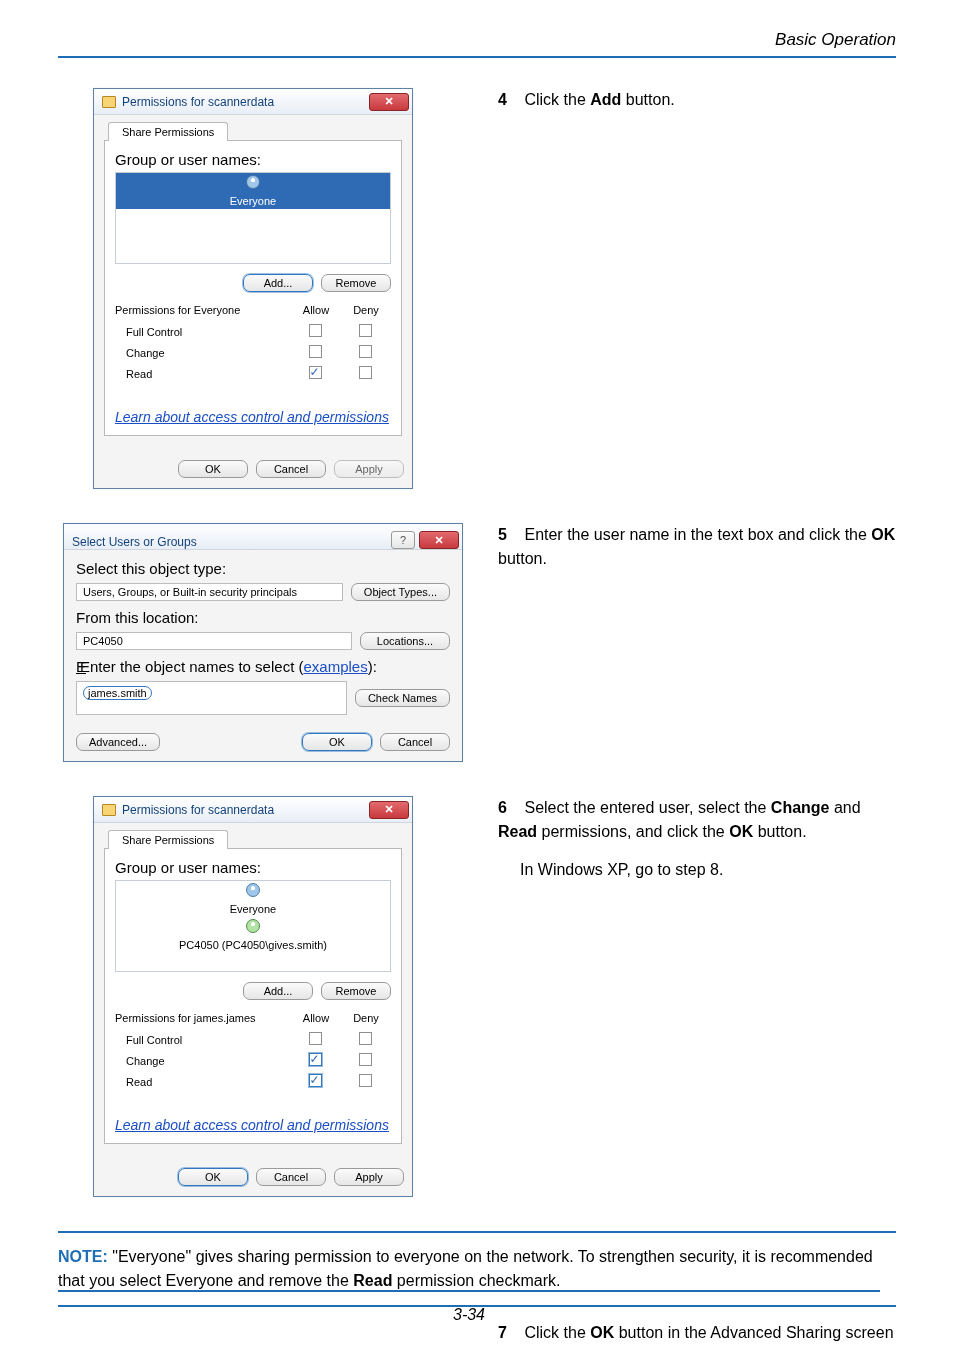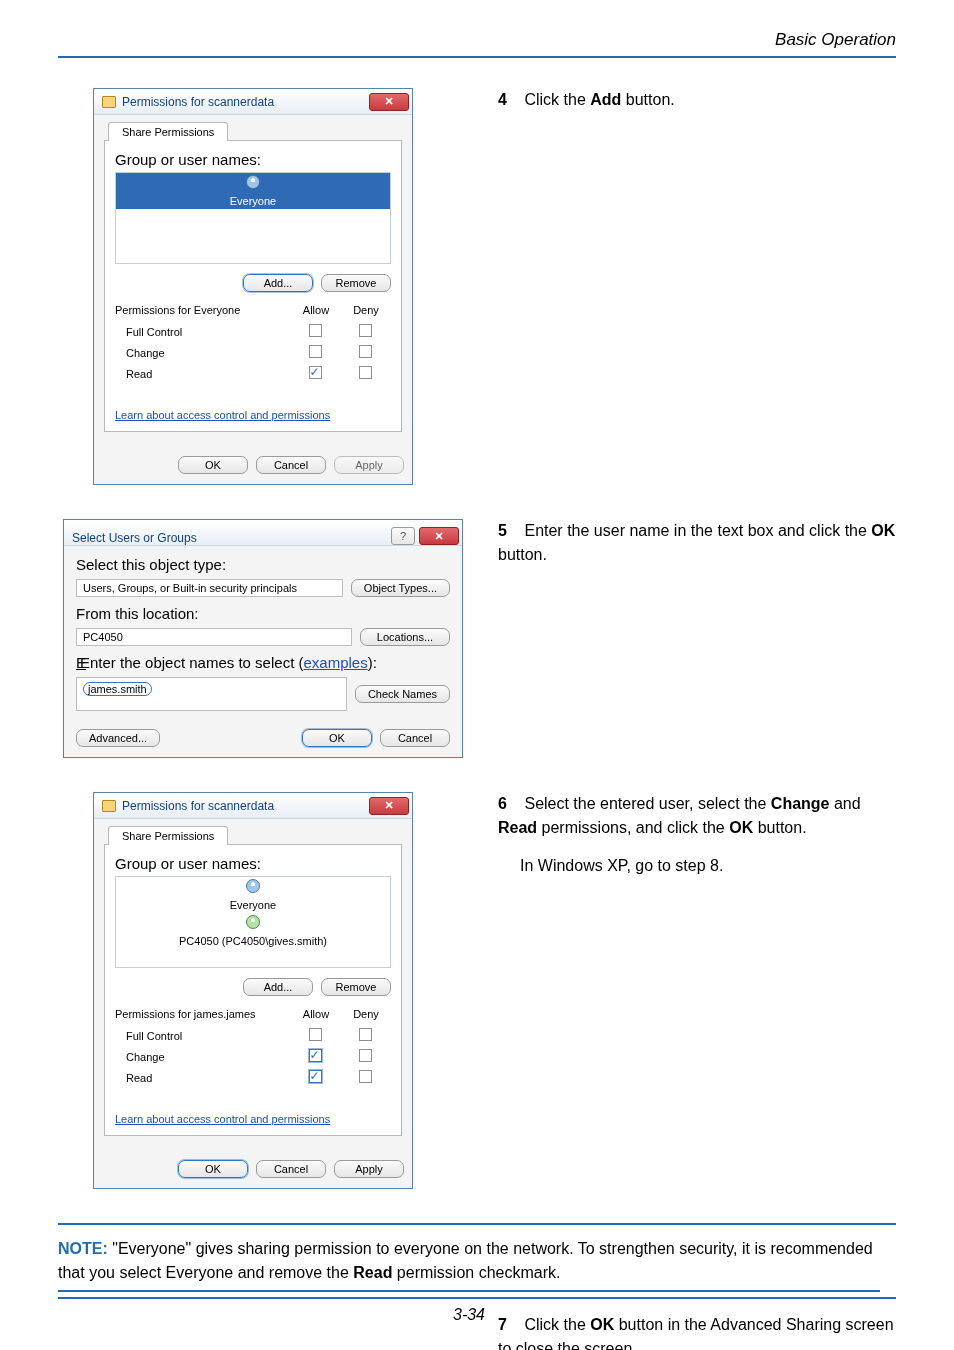--- a/index.html
+++ b/index.html
@@ -133,21 +133,21 @@
   .cb {
     width:13px;height:13px;display:inline-block;
     border:1px solid #8e8e8e; background:#fff;
     position:relative;
   }
   .cb.chk::after{
     content:"✓"; position:absolute; left:0; top:-2px;
     font-size:12px; color:#2f6ab5;
   }
   .cb.hlbox { border-color:#2f78bf; box-shadow:0 0 0 1px rgba(47,120,191,.5); }
-  .link { color:#1a4ec4; text-decoration:underline; font-size:11px; cursor:default;}
+  .link { color:#1a4ec4; text-decoration:underline; font-size:14px; cursor:default;font-style:italic;}
   .dlg-footer {
     display:flex; justify-content:flex-end; gap:8px;
     padding: 10px 8px;
     background: #f4f4f4;
   }
 
   
   .dlg.wide { width: 400px; }
   .dlg.wide .titlebar { background: linear-gradient(#fff,#e8eef6); align-items: flex-end; }
   .dlg.wide .minbtn {

